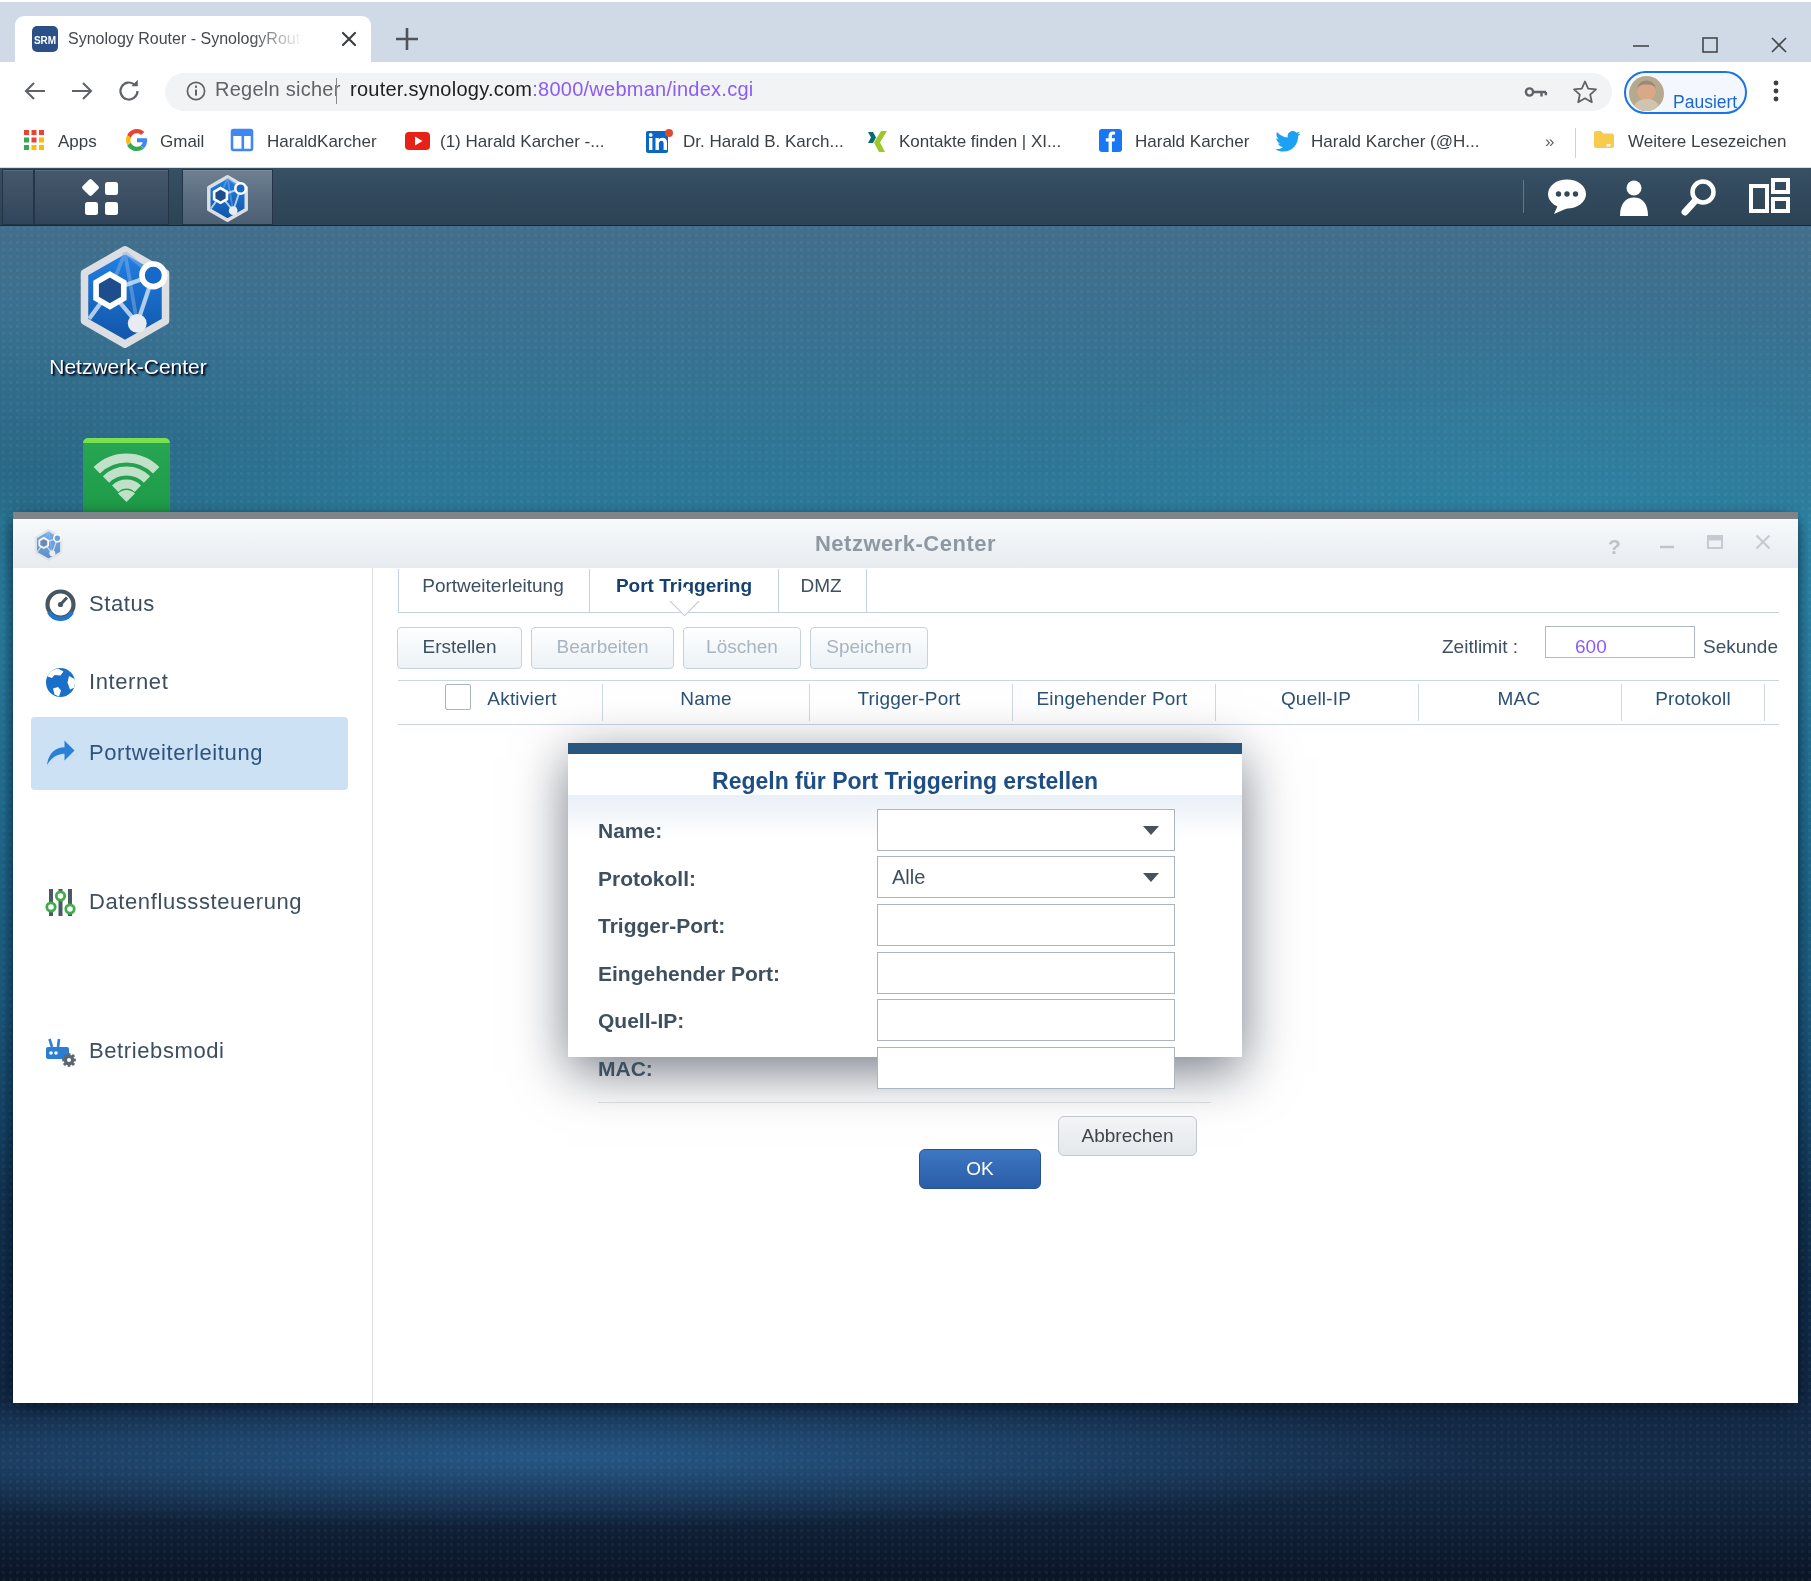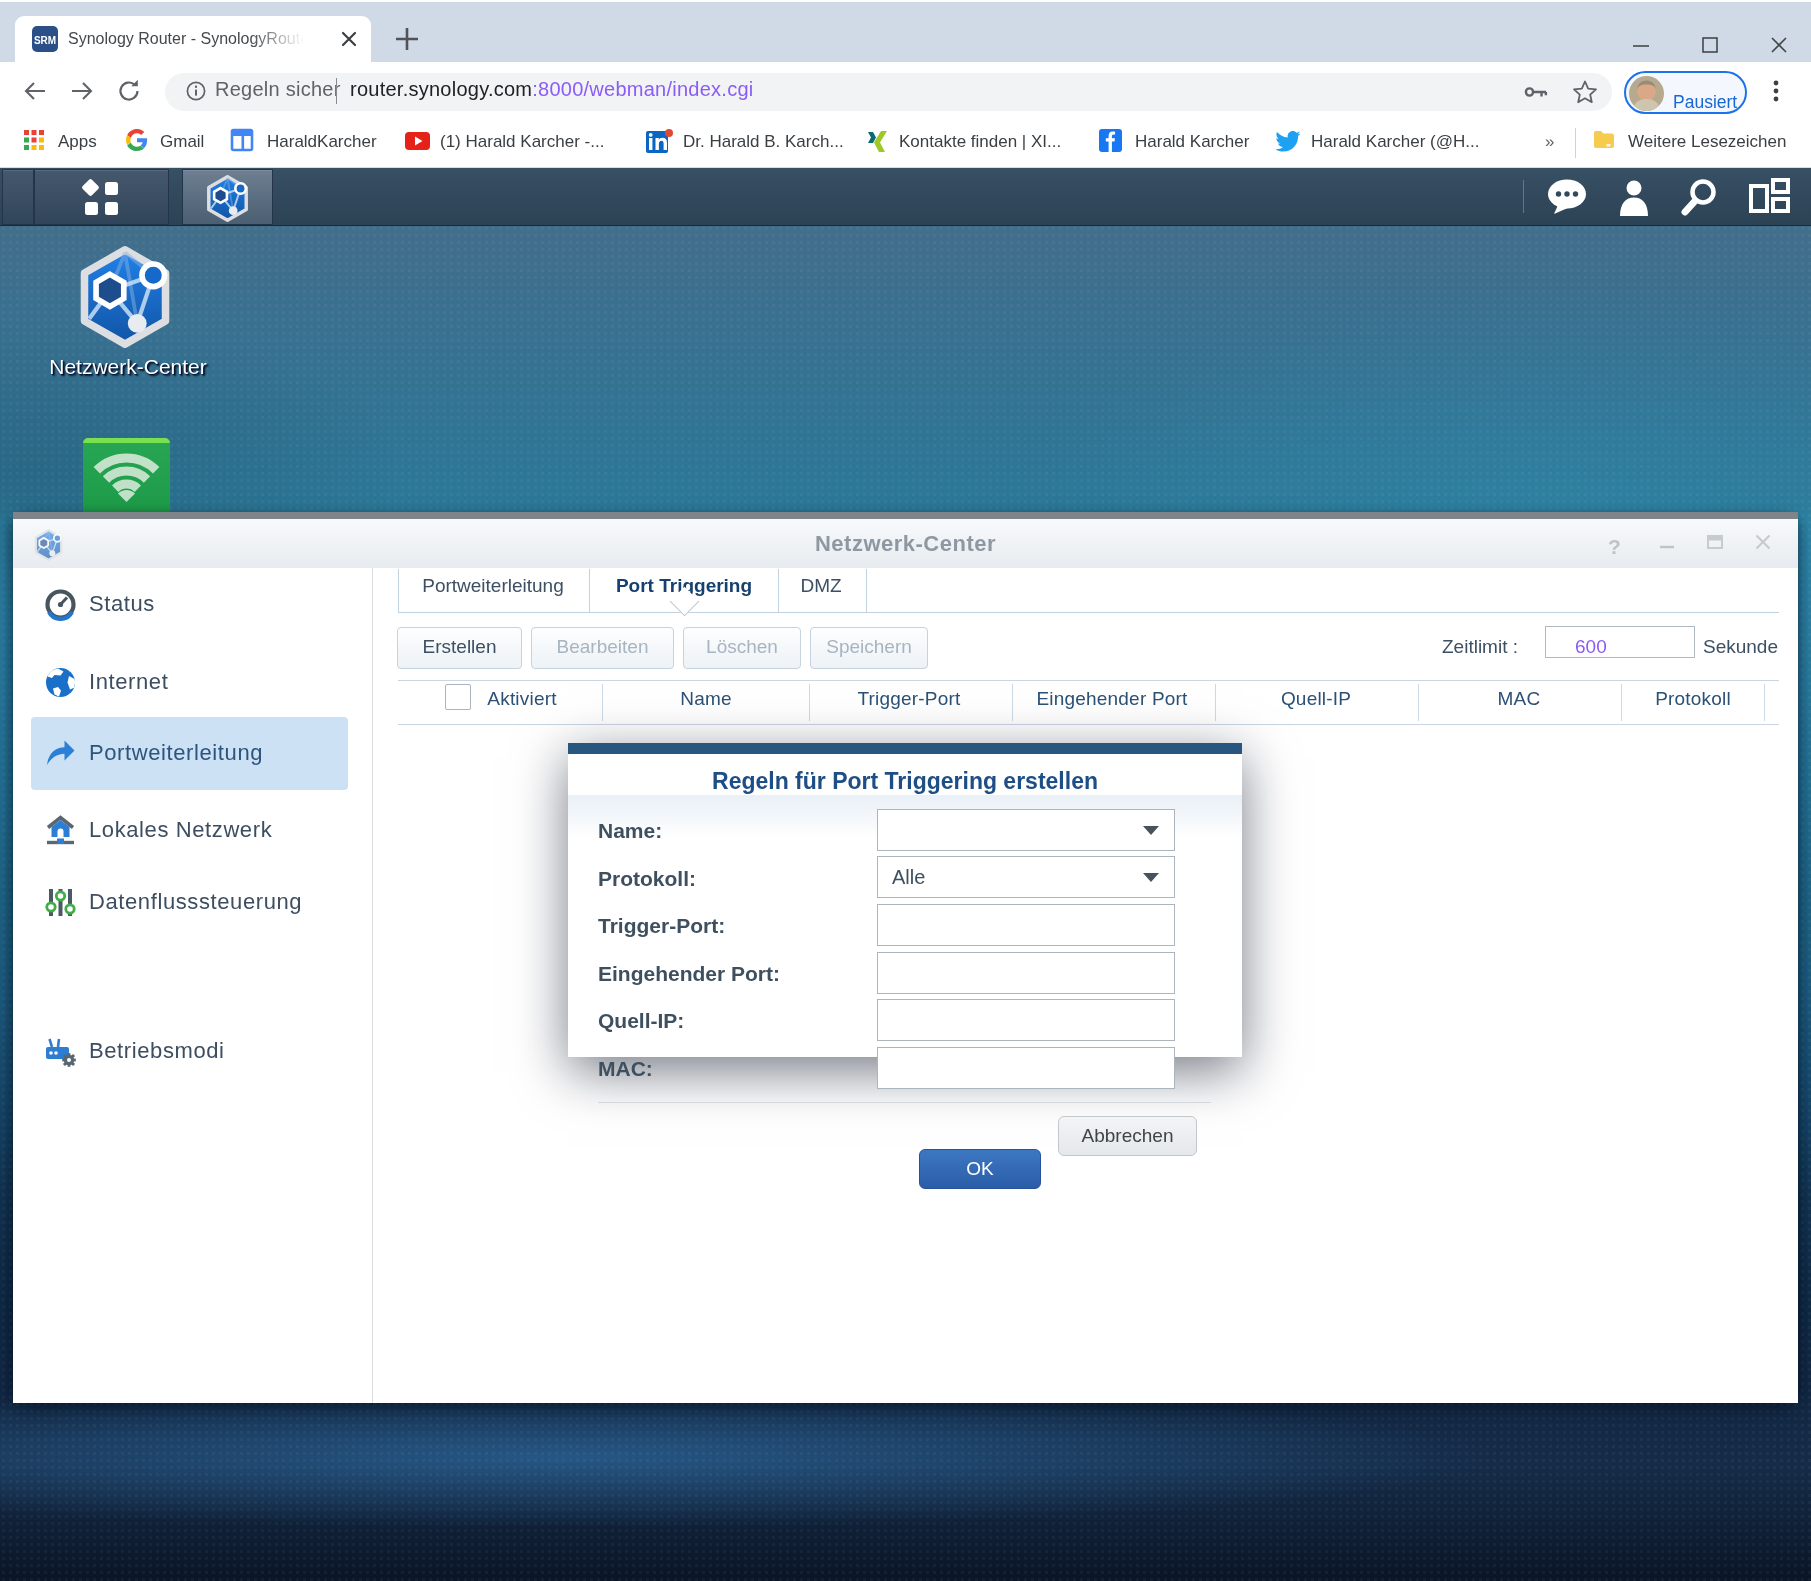--- a/index.html
+++ b/index.html
@@ -337,30 +337,20 @@
             </g>
           </svg>
         <div class="sidetext">Internet</div>
       </div>
       <div class="sideitem selrow" style="top:149px;">
         <svg class="sideicon" viewBox="0 0 33 33">
             <path d="M3 28 C4.5 15.5 12 10.5 20.5 10.3 L20.5 3.5 L30.5 13.5 L20.5 23.5 L20.5 16.8 C13.5 16.8 7.5 20.5 3 28 Z" fill="#2a7fd6"></path>
           </svg>
         <div class="sidetext" style="color:#2d547e;">Portweiterleitung</div>
       </div>
-      <div class="sideitem" style="top:226px;">
-        <svg class="sideicon" viewBox="0 0 33 33">
-            <path d="M4 13.5 L16.5 3.5 L29 13.5" fill="none" stroke="#5a6670" stroke-width="3.6"></path>
-            <path d="M7.5 13 L16.5 6 L25.5 13 V23 H7.5 Z" fill="#2d7dd2"></path>
-            <path d="M13.5 23 V17.5 A3 3 0 0 1 19.5 17.5 V23 Z" fill="#fff"></path>
-            <path d="M3 28.5 H30" stroke="#5a6670" stroke-width="3.4"></path>
-            <rect x="13" y="24.5" width="7" height="5.5" fill="#2d7dd2"></rect>
-          </svg>
-        <div class="sidetext">Lokales Netzwerk</div>
-      </div>
       <div class="sideitem" style="top:298px;">
         <svg class="sideicon" viewBox="0 0 33 33">
             <g stroke="#4b5963" stroke-width="4">
               <path d="M7 3 V30 M16.5 3 V30 M26 3 V30"></path>
             </g>
             <circle cx="7" cy="21" r="4.2" fill="#fff" stroke="#3fae49" stroke-width="2.8"></circle>
             <circle cx="16.5" cy="10" r="4.2" fill="#fff" stroke="#3fae49" stroke-width="2.8"></circle>
             <circle cx="26" cy="23" r="4.2" fill="#fff" stroke="#3fae49" stroke-width="2.8"></circle>
           </svg>
         <div class="sidetext">Datenflusssteuerung</div>

